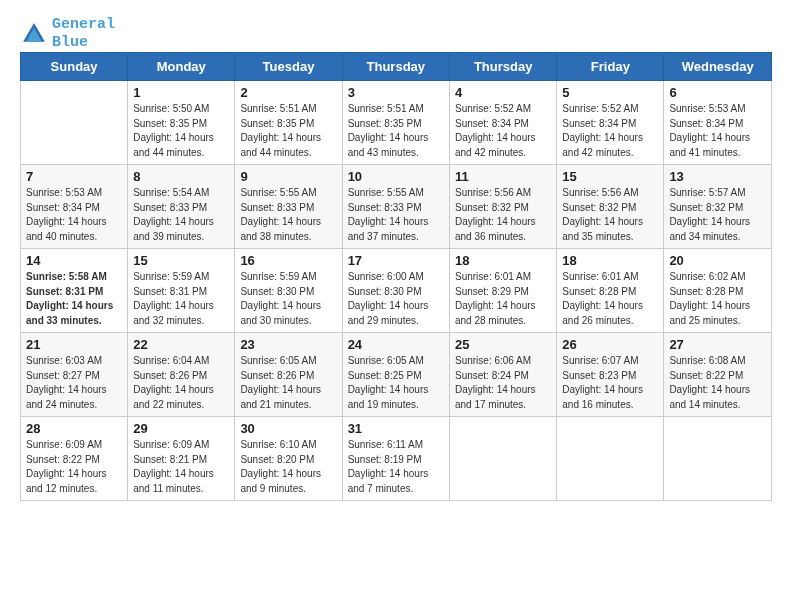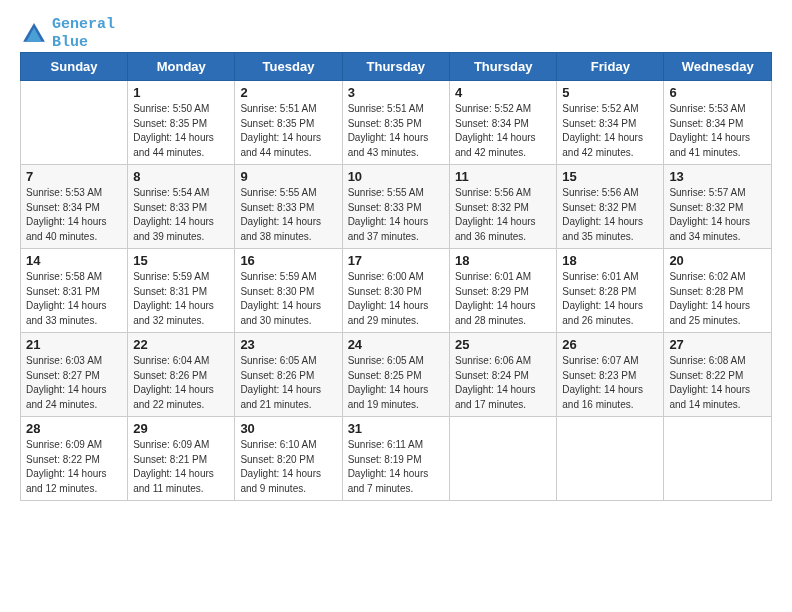--- a/index.html
+++ b/index.html
@@ -210,21 +210,21 @@
           <span class="day-num">13</span>
           <div class="day-info" style="white-space: pre-line;">Sunrise: 5:57 AM
 Sunset: 8:32 PM
 Daylight: 14 hours
 and 34 minutes.</div>
         </td>
       </tr>
       <tr>
         <td>
           <span class="day-num">14</span>
-          <div class="day-info" style="white-space: pre-line;">Sunrise: 5:58 AM
+          <div class="day-info" style="white-space: pre-line; font-weight: bold;">Sunrise: 5:58 AM
 Sunset: 8:31 PM
 Daylight: 14 hours
 and 33 minutes.</div>
         </td>
         <td>
           <span class="day-num">15</span>
           <div class="day-info" style="white-space: pre-line;">Sunrise: 5:59 AM
 Sunset: 8:31 PM
 Daylight: 14 hours
 and 32 minutes.</div>

